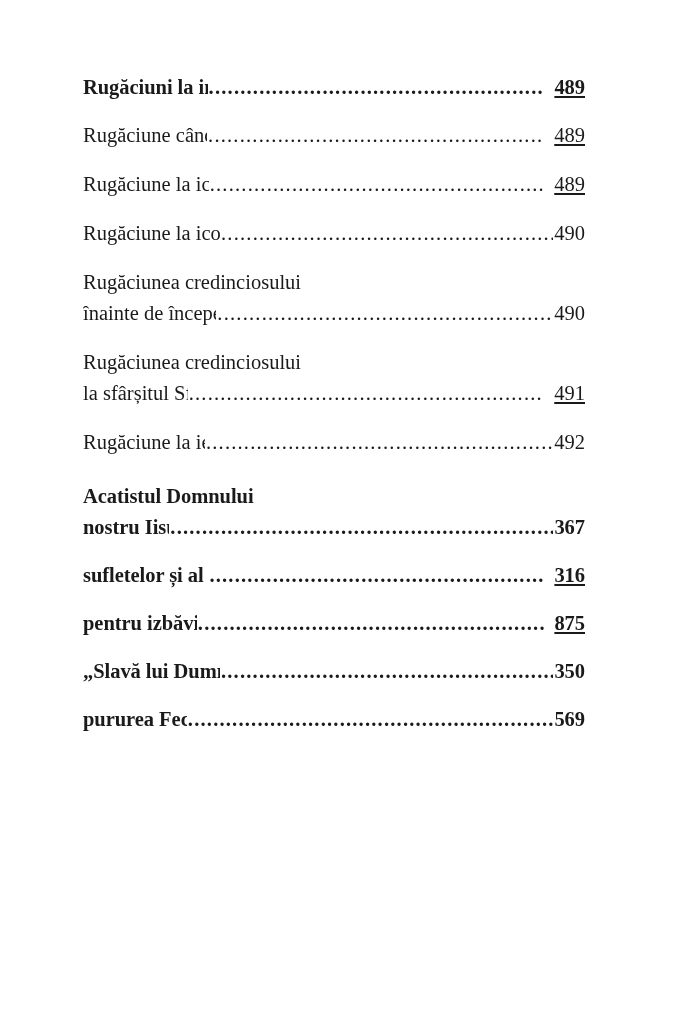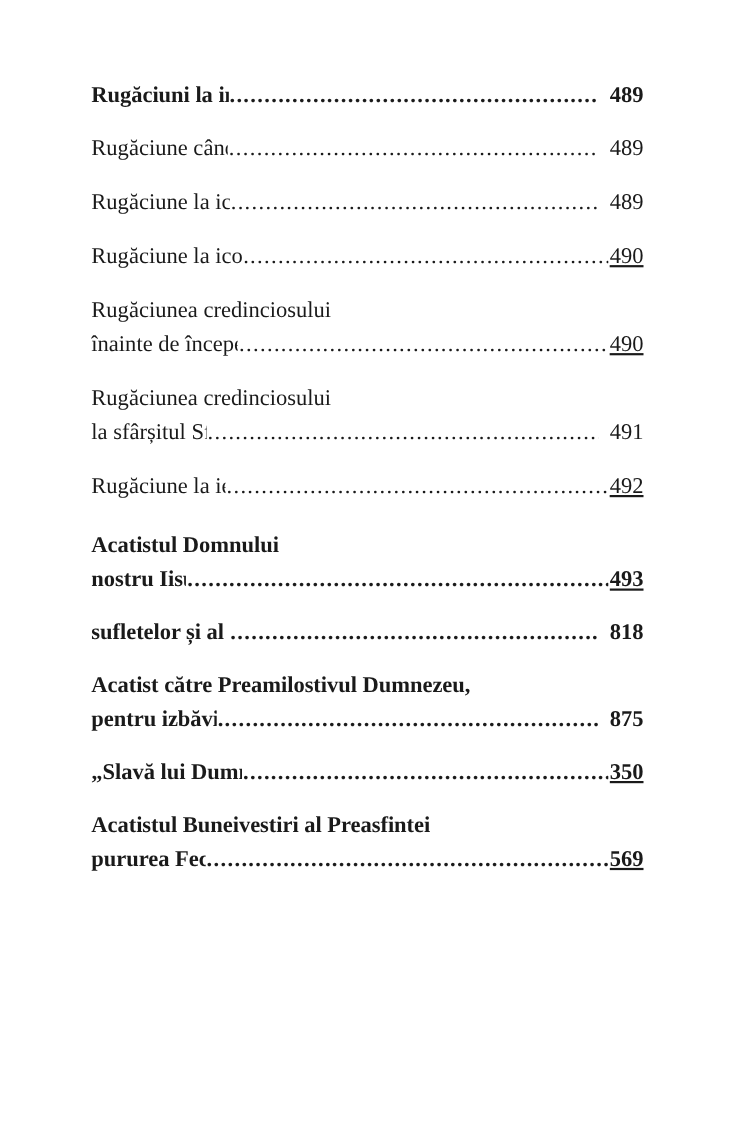--- a/index.html
+++ b/index.html
@@ -93,22 +93,22 @@
     flex: 0 0 auto;
     text-align: right;
     font-variant-numeric: oldstyle-nums;
     -moz-font-feature-settings: "onum";
     -webkit-font-feature-settings: "onum";
     font-feature-settings: "onum";
     padding-left: 1px;
   }
 
   
-  .gap-wide  .toc-page-num { padding-left: 9px; }
-  .gap-none  .toc-page-num { padding-left: 0px; text-decoration: underline; }
+  .gap-wide  .toc-page-num { padding-left: 9px; text-decoration: underline; }
+  .gap-none  .toc-page-num { padding-left: 0px; }
 </style>
 </head>
 <body style="background: rgb(255, 255, 255); color: rgb(26, 26, 26);">
 
 <div class="toc-page">
   <div class="toc-list" id="toc-list">
       <div class="toc-entry bold gap-wide">
         <span class="toc-line last">
           <span class="toc-text">Rugăciuni la intrarea în biserică</span>
           <span class="toc-leader" aria-hidden="true"></span>
@@ -157,47 +157,45 @@
           <span class="toc-text">Rugăciune la ieșirea din biserică</span>
           <span class="toc-leader" aria-hidden="true"></span>
           <span class="toc-page-num">492</span>
         </span>
       </div>
       <div class="toc-entry bold group-start gap-none">
         <span class="toc-line">Acatistul Domnului</span>
         <span class="toc-line last">
           <span class="toc-text">nostru Iisus Hristos</span>
           <span class="toc-leader" aria-hidden="true"></span>
-          <span class="toc-page-num">493</span>
+          <span class="toc-page-num">367</span>
         </span>
       </div>
       <div class="toc-entry bold gap-wide">
         <span class="toc-line last">
           <span class="toc-text">sufletelor și al trupurilor noastre</span>
           <span class="toc-leader" aria-hidden="true"></span>
-          <span class="toc-page-num">818</span>
+          <span class="toc-page-num">316</span>
         </span>
       </div>
       <div class="toc-entry bold gap-wide">
-        <span class="toc-line">Acatist către Preamilostivul Dumnezeu,</span>
         <span class="toc-line last">
           <span class="toc-text">pentru izbăvirea de necazuri</span>
           <span class="toc-leader" aria-hidden="true"></span>
           <span class="toc-page-num">875</span>
         </span>
       </div>
       <div class="toc-entry bold gap-none">
         <span class="toc-line last">
           <span class="toc-text">„Slavă lui Dumnezeu pentru toate!”</span>
           <span class="toc-leader" aria-hidden="true"></span>
           <span class="toc-page-num">350</span>
         </span>
       </div>
       <div class="toc-entry bold gap-none">
-        <span class="toc-line">Acatistul Buneivestiri al Preasfintei</span>
         <span class="toc-line last">
           <span class="toc-text">pururea Fecioarei Maria</span>
           <span class="toc-leader" aria-hidden="true"></span>
           <span class="toc-page-num">569</span>
         </span>
       </div>
     </div>
 </div>
 
 </body></html>

